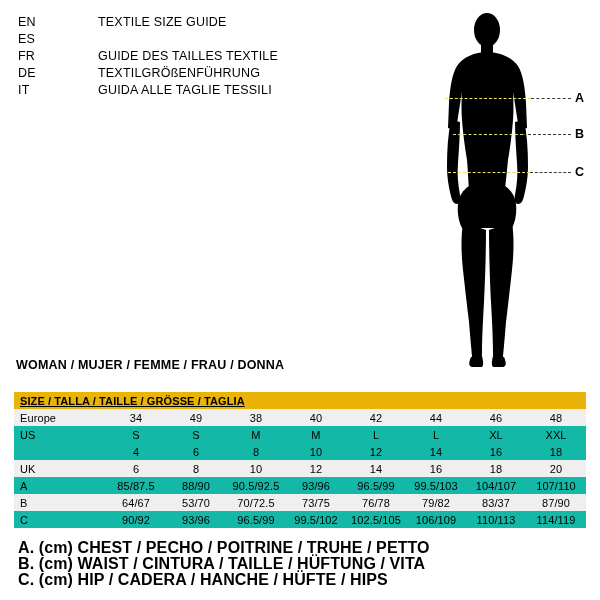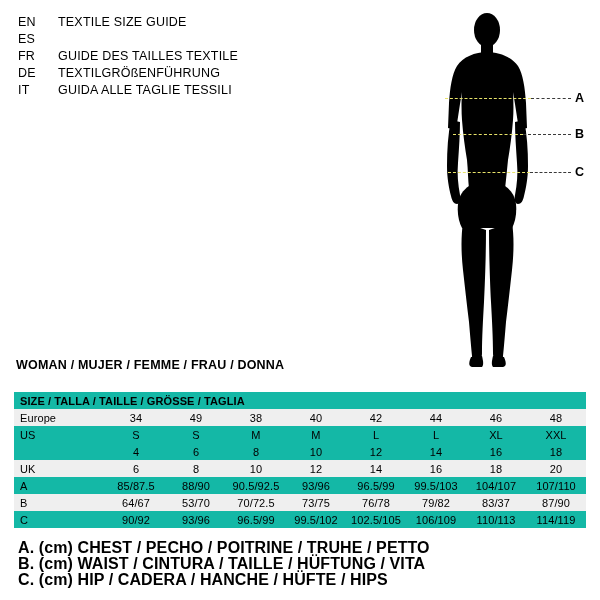--- a/index.html
+++ b/index.html
@@ -24,20 +24,21 @@
     position: absolute;
     top: 14px;
     left: 18px;
     width: 380px;
   }
   .lang-row {
     display: flex;
     align-items: flex-start;
     height: 17px;
     line-height: 17px;
+    gap: 40px;
   }
   .lang-code {
     width: 40px;
     font-size: 12.5px;
     letter-spacing: 0.2px;
   }
   .lang-text {
     font-size: 12.5px;
     letter-spacing: 0.2px;
     white-space: nowrap;
@@ -94,23 +95,24 @@
     padding: 0 4px;
     text-align: center;
     white-space: nowrap;
     letter-spacing: 0.1px;
   }
   table.size-table td.first {
     text-align: left;
     padding-left: 6px;
   }
   tr.head td {
-    background: #14b8a6;
+    background: #eab308;
     font-weight: bold;
     text-align: left;
+    text-decoration: underline;
   }
   tr.alt-dark td { background: #14b8a6; }
   tr.alt-light td { background: #efefef; }
 
   .footnotes {
     position: absolute;
     left: 18px;
     top: 540px;
     width: 560px;
   }

